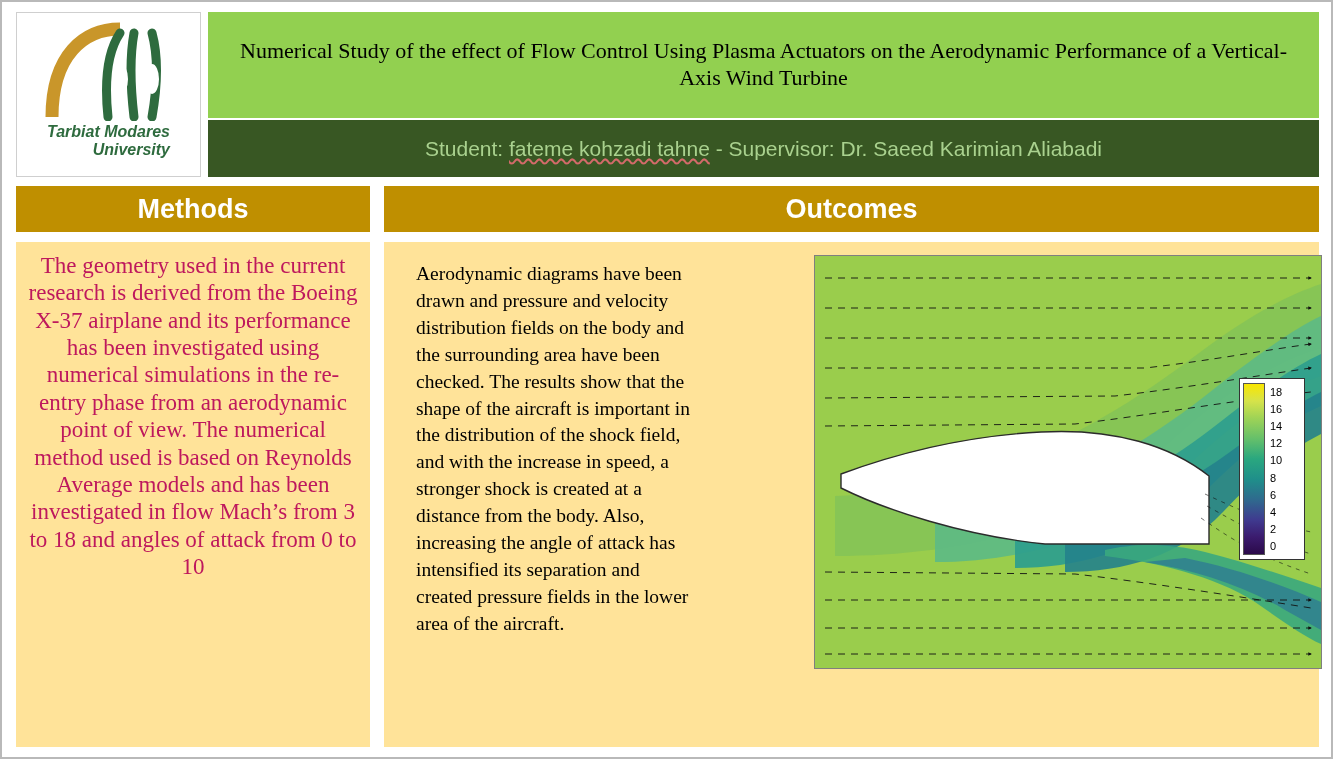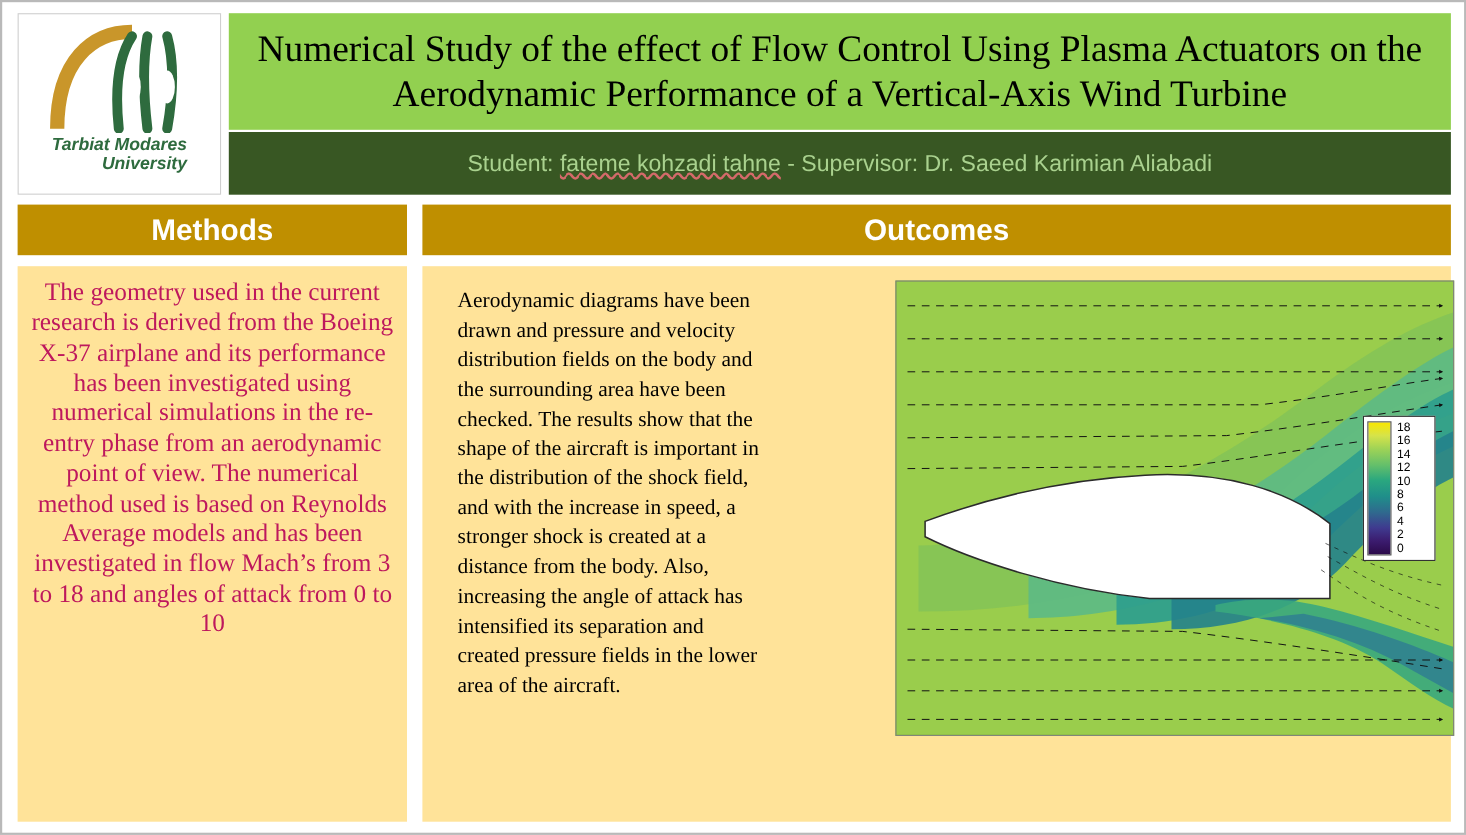--- a/index.html
+++ b/index.html
@@ -70,21 +70,21 @@
     height: 106px;
     background: #92d050;
     display: flex;
     align-items: center;
     justify-content: center;
     text-align: center;
     box-sizing: border-box;
     padding: 0 18px;
   }
   .title-bar .title-text {
-    font-size: 34px;
+    font-size: 22px;
     line-height: 1.22;
     color: #000000;
     font-family: "Liberation Serif", serif;
   }
 
   .subtitle-bar {
     position: absolute;
     left: 192px;
     top: 108px;
     width: 1111px;
@@ -181,21 +181,21 @@
     background: #8fc63d;
     overflow: hidden;
   }
   .figure svg { display: block; }
 
   .legend-box {
     position: absolute;
     right: 16px;
     top: 122px;
     width: 66px;
-    height: 132px;
+    height: 182px;
     background: #ffffff;
     border: 1px solid #333333;
     box-sizing: border-box;
     display: flex;
     padding: 4px 3px;
   }
   .legend-gradient {
     width: 22px;
     height: 100%;
     border: 1px solid #555555;

